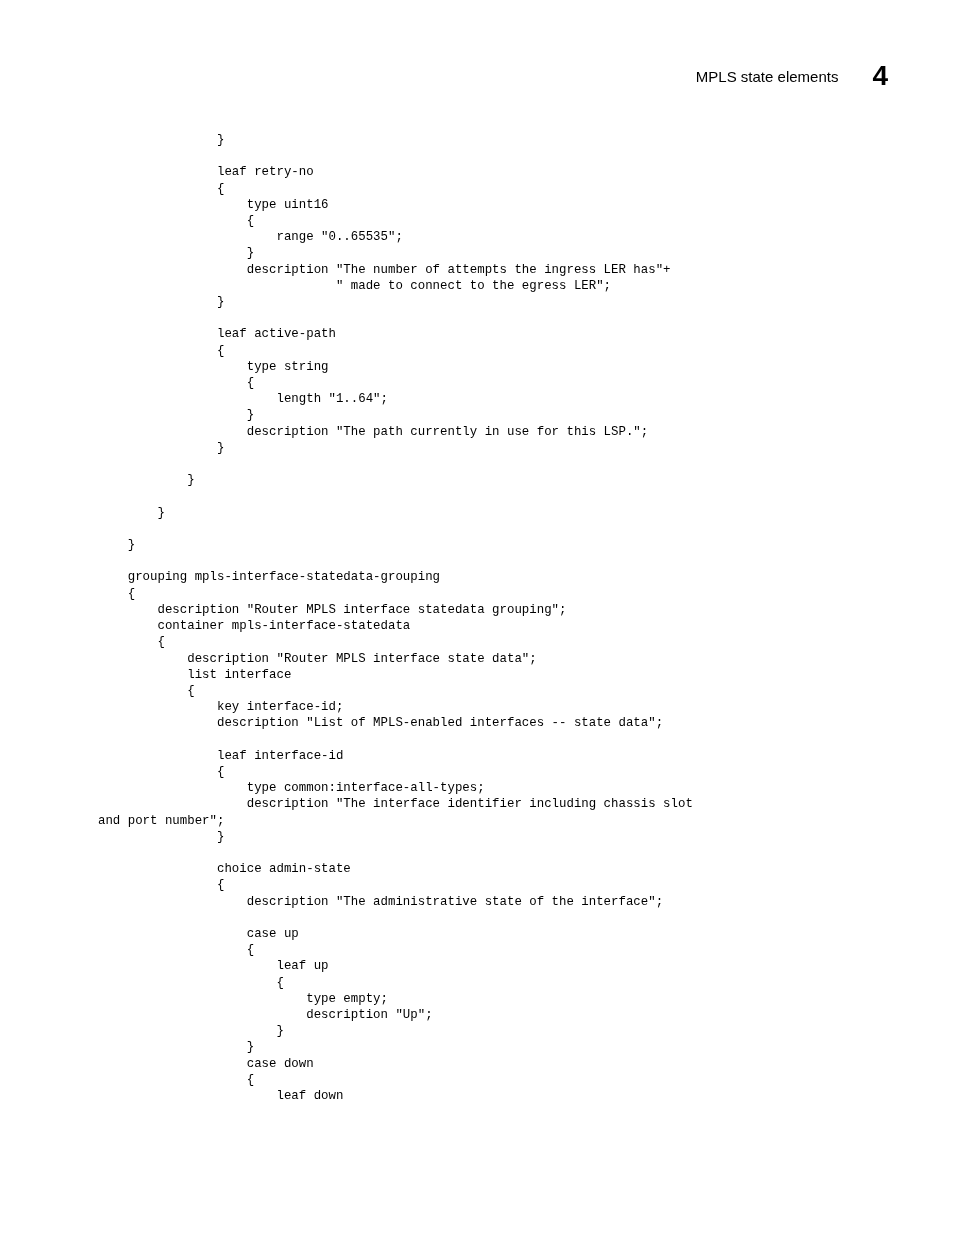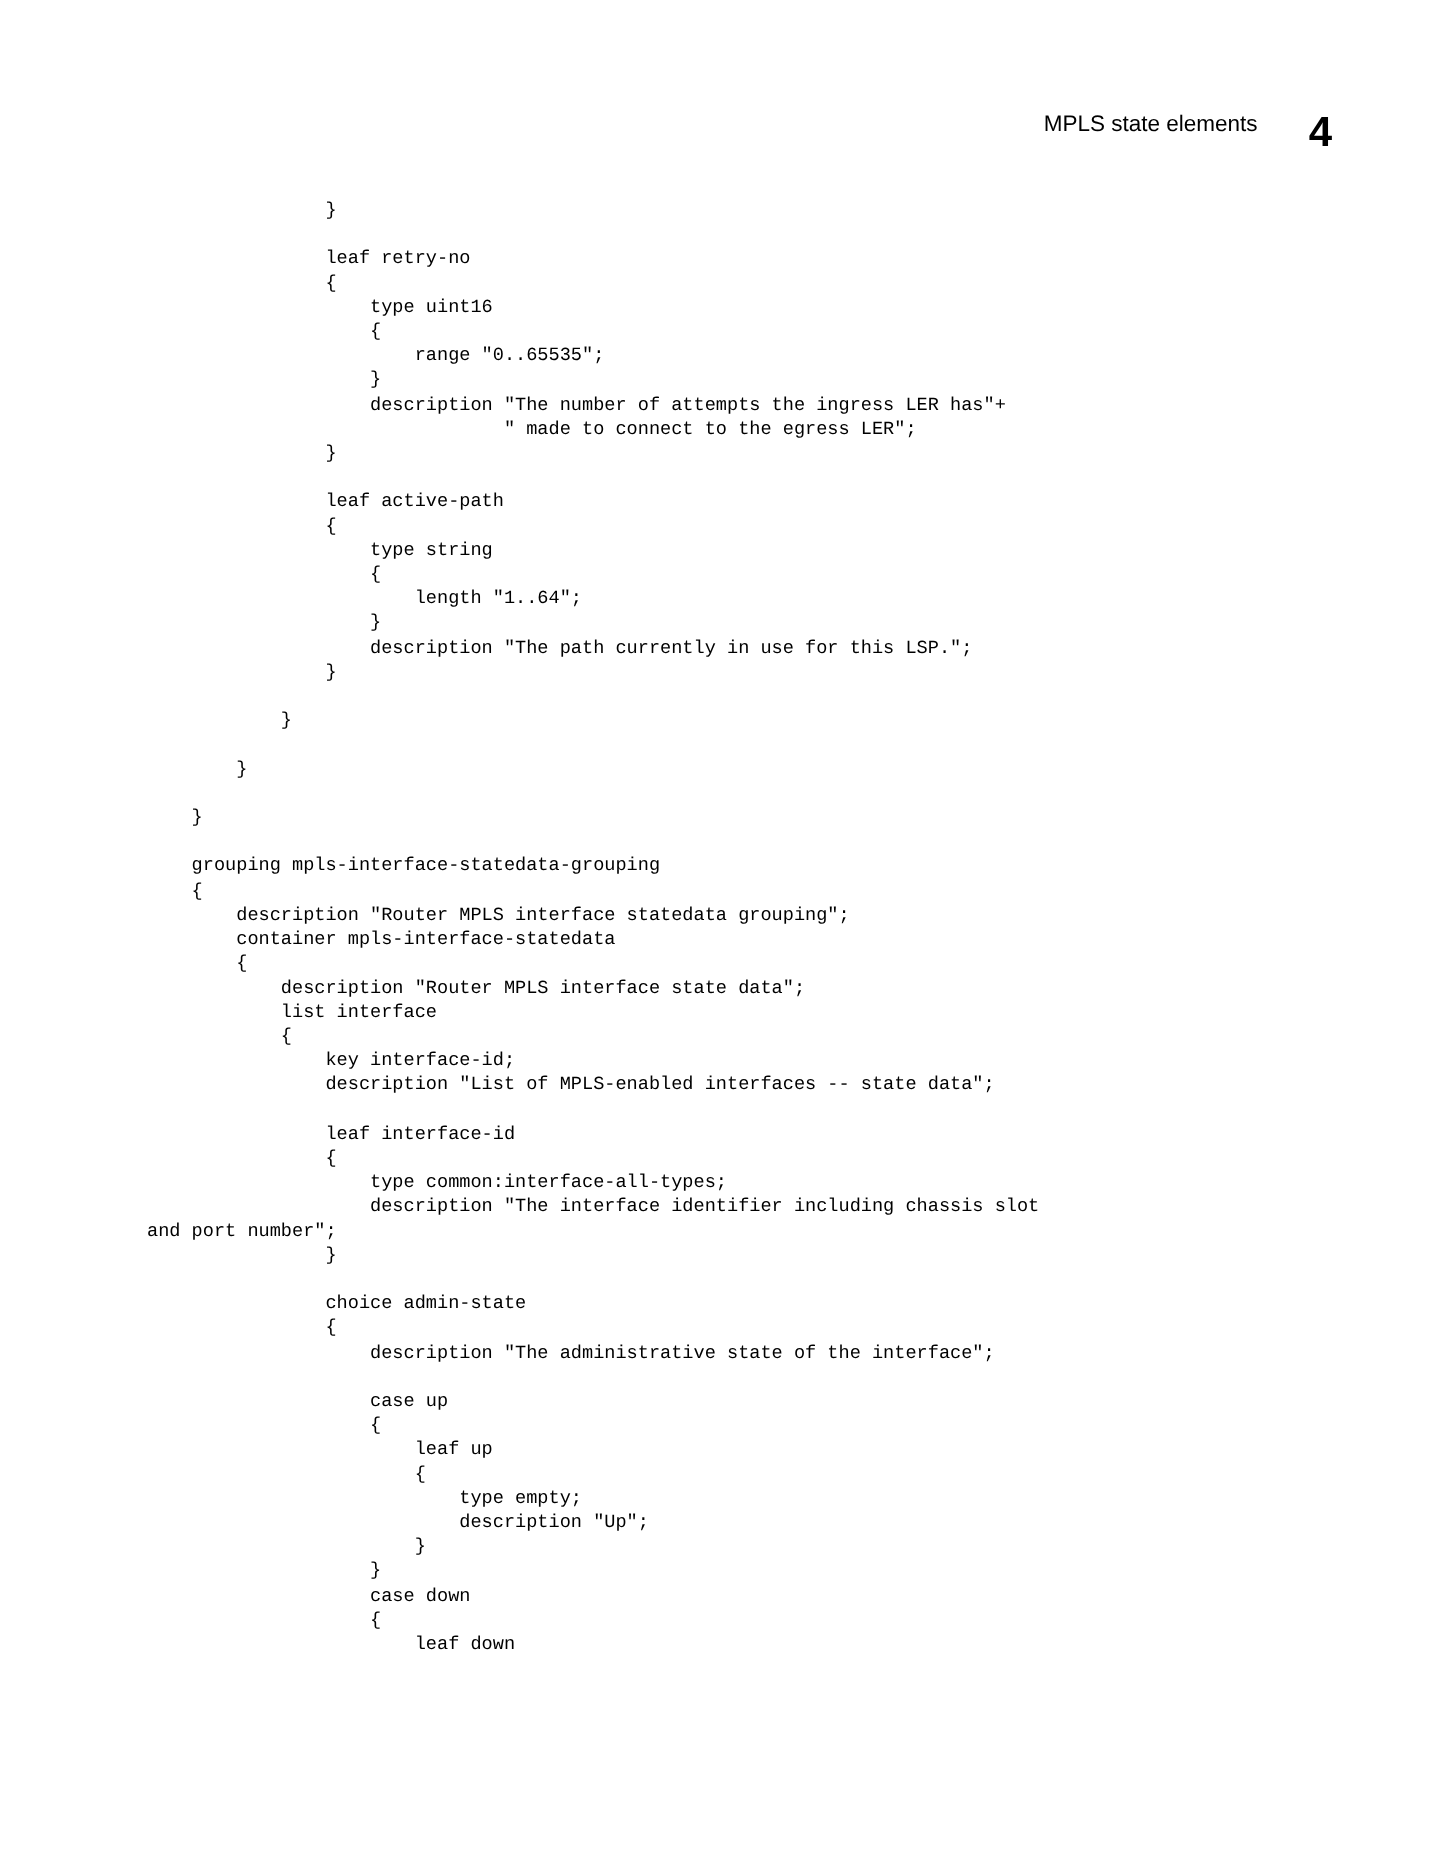--- a/index.html
+++ b/index.html
@@ -14,23 +14,22 @@
     position: relative;
     font-family: Arial, Helvetica, sans-serif;
     color: #000000;
     box-sizing: border-box;
   }
   .header {
     position: absolute;
     top: 62px;
     right: 66px;
     display: flex;
-    align-items: flex-start;
+    align-items: center;
     gap: 34px;
-    margin-top: 12px;
   }
   .header-title {
     font-size: 15px;
     color: #000000;
   }
   .section-number {
     font-size: 28px;
     font-weight: bold;
     color: #000000;
     line-height: 1;

